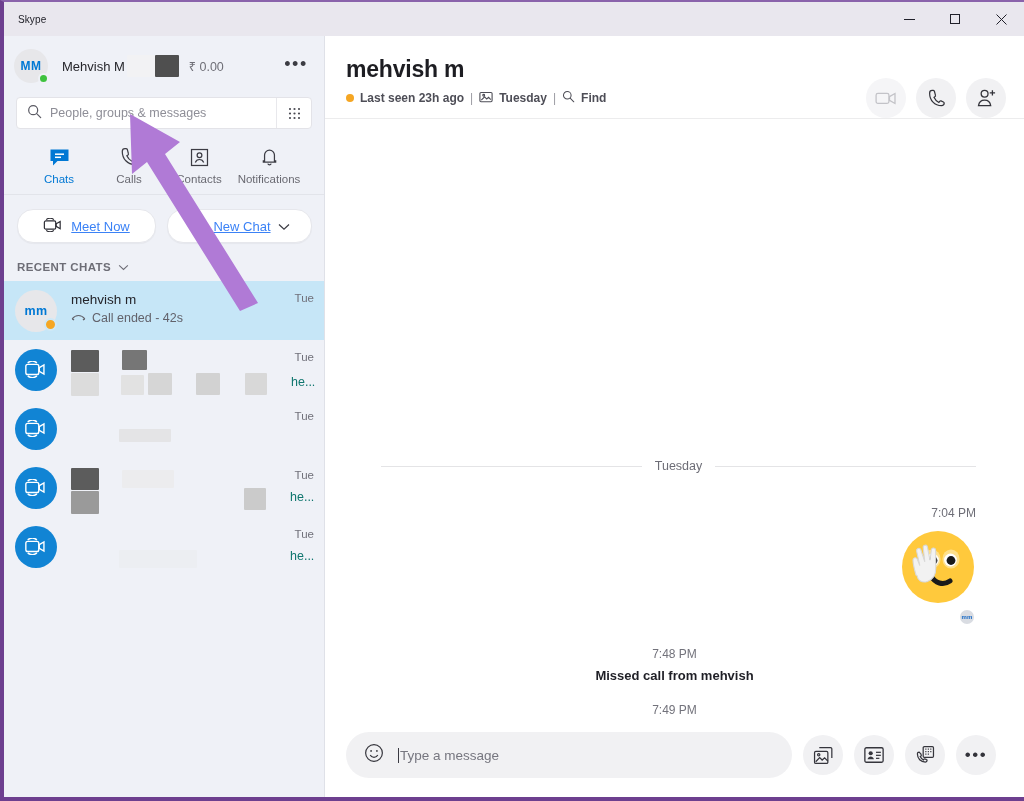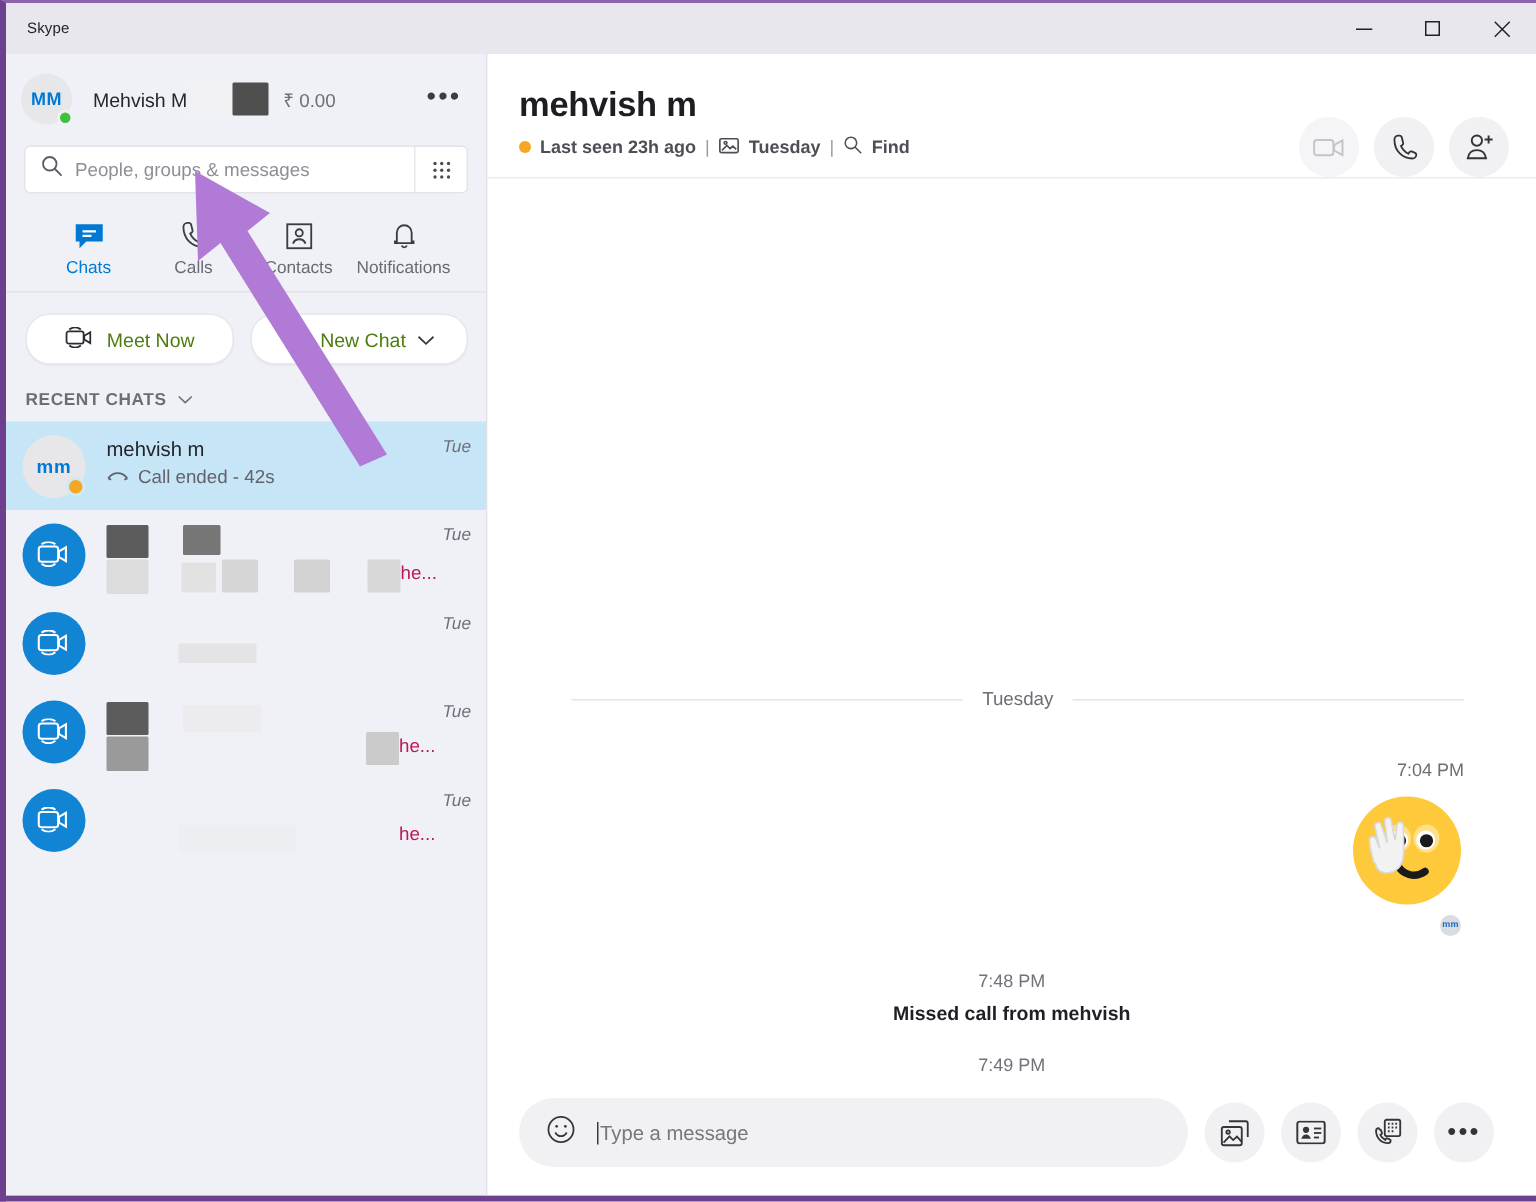--- a/index.html
+++ b/index.html
@@ -201,22 +201,23 @@
   .pill {
     height: 32px;
     background: #ffffff;
     border: 1px solid #e6e7ec;
     border-radius: 16px;
     display: flex;
     align-items: center;
     justify-content: center;
     gap: 8px;
     font-size: 13px;
-    color: #4d7c0f;
+    color: #3b82f6;
     box-shadow: 0 1px 1px rgba(0,0,0,.04);
+    text-decoration: underline;
   }
   #meet-now-btn { width: 137px; }
   #new-chat-btn { width: 143px; gap: 7px; }
 
   
   #recent-header {
     display: flex;
     align-items: center;
     gap: 7px;
     padding: 18px 0 8px 13px;
@@ -281,27 +282,27 @@
     color: #62626b;
     margin-top: 4px;
     white-space: nowrap;
   }
   .chat-time {
     flex: 0 0 auto;
     align-self: flex-start;
     margin-top: 11px;
     font-size: 11.5px;
     color: #70707a;
-    font-style: italic;
   }
   .blk { position: absolute; border-radius: 1px; }
   .chat-ellip {
     position: absolute;
     font-size: 12.5px;
-    color: #be185d;
+    color: #0f766e;
+    margin-left: 24px;
   }
 
   
   #conversation {
     position: absolute;
     left: 321px; top: 34px; right: 0; bottom: 0;
     background: #ffffff;
     display: flex;
     flex-direction: column;
   }

